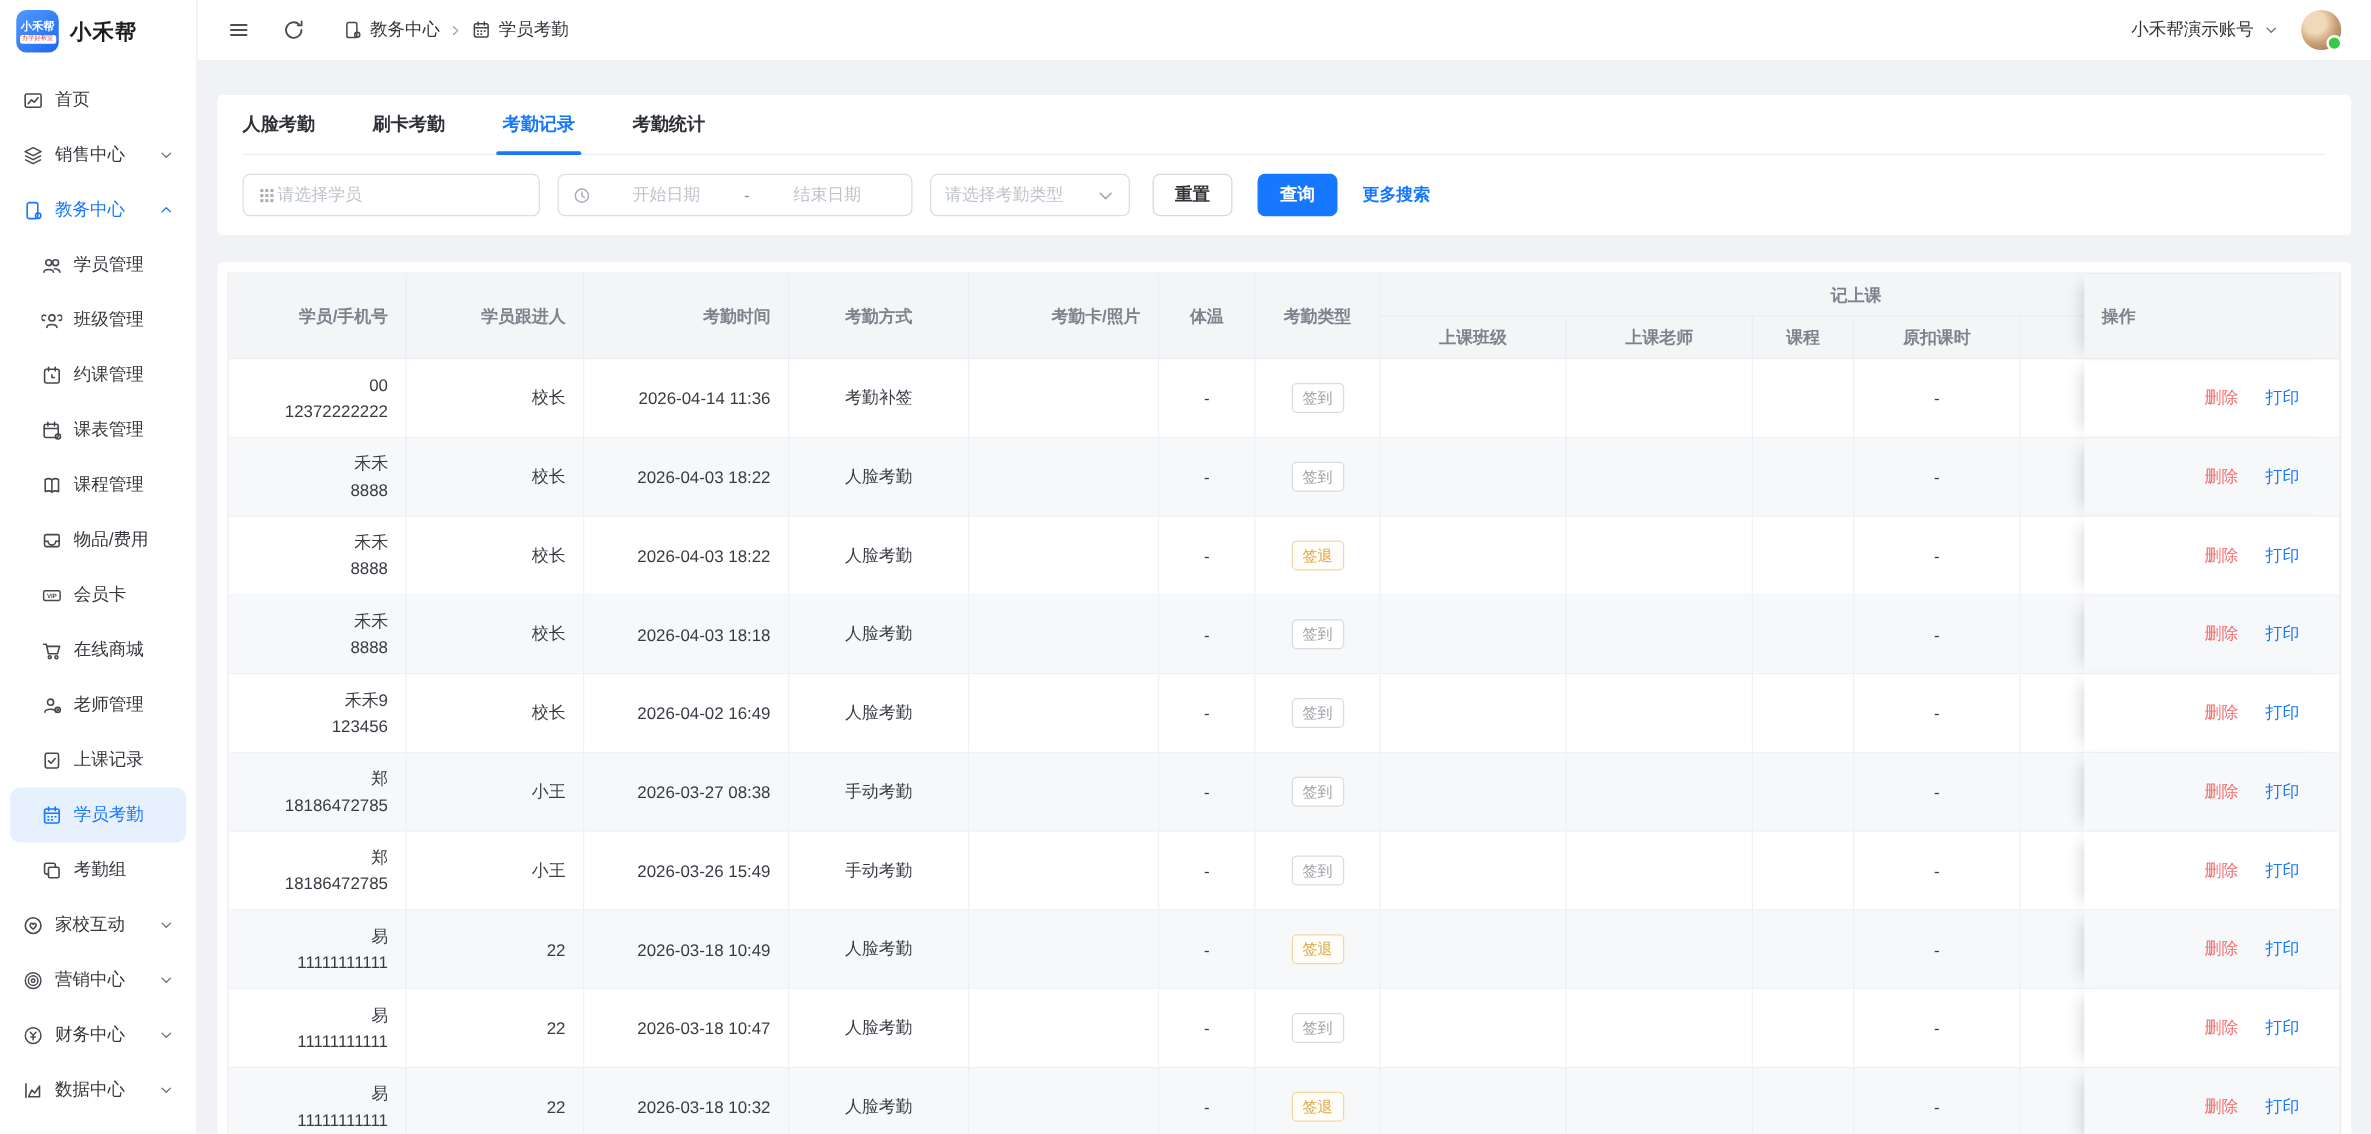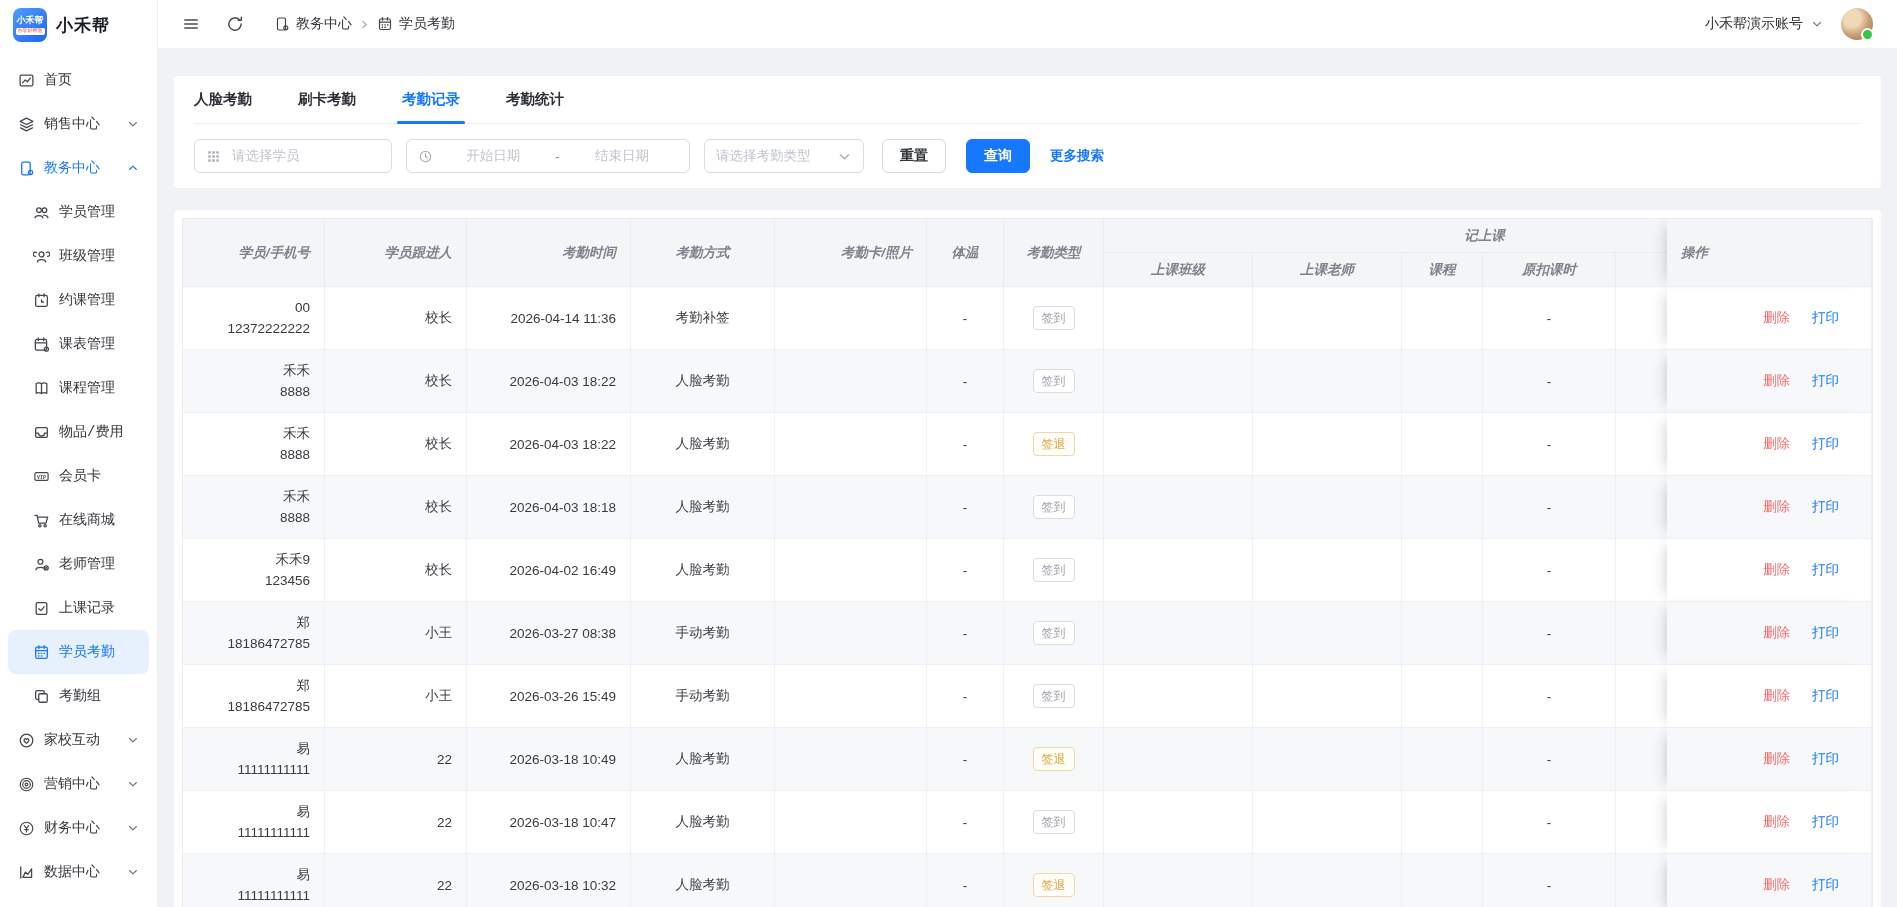--- a/index.html
+++ b/index.html
@@ -6,21 +6,21 @@
   html,body { width:1897px; height:907px; overflow:hidden; }
   body {
     font-family:"Liberation Sans","DejaVu Sans",sans-serif;
     background:#f0f2f5; color:#34373c; position:relative; font-size:14px;
   }
   svg.ic { display:block; }
 
   
   .sidebar {
     position:absolute; left:0; top:0; width:158px; height:907px;
-    background:#fff; border-right:1px solid #f0f0f0; z-index:20;font-family:Liberation Mono, monospace;
+    background:#fff; border-right:1px solid #f0f0f0; z-index:20;
   }
   .logo-row { height:50px; display:flex; align-items:center; gap:9px; padding:0 13px; }
   .logo-sq {
     width:34px; height:34px; border-radius:8px; flex:0 0 auto;
     background:linear-gradient(140deg,#4f9bff,#1f66f0);
     display:flex; flex-direction:column; align-items:center; justify-content:center;
   }
   .logo-sq .lt { color:#fff; font-size:9px; font-weight:bold; line-height:10px; }
   .logo-sq .lb { background:#fff; color:#e23a3a; font-size:5px; line-height:7px; padding:0 2px; border-radius:2px; margin-top:2px; }
   .brand-name { font-size:17px; font-weight:bold; color:#1a1d21; letter-spacing:1px; }
@@ -66,40 +66,40 @@
   .card { background:#fff; border-radius:4px; }
   .card-filters { padding:0 20px; }
   .tab-bar { height:48px; display:flex; gap:46px; align-items:stretch; border-bottom:1px solid #ebedf0; }
   .tab { display:flex; align-items:center; font-size:14.5px; font-weight:600; color:#2d3036; position:relative; cursor:pointer; }
   .tab.active { color:#1677ff; }
   .tab.active::after { content:""; position:absolute; left:-5px; right:-5px; bottom:-1px; height:3px; border-radius:2px; background:#1677ff; }
   .filter-bar { height:64px; display:flex; align-items:center; gap:14px; }
   .fld { height:34px; border:1px solid #d9dde2; border-radius:6px; background:#fff; display:flex; align-items:center; padding:0 11px; font-size:13.5px; cursor:pointer; }
   .fld .ic { width:15px; height:15px; color:#a8acb4; flex:0 0 auto; }
   .ph { color:#bfc4cc; }
-  .fld-student { width:198px; gap:11px; }
+  .fld-student { width:238px; gap:1px; }
   .fld-date { width:284px; gap:4px; }
   .fld-date .seg { flex:1; text-align:center; }
   .fld-date .dash { color:#8b9097; padding:0 2px; }
   .fld-type { width:160px; }
   .fld-type .chev { margin-left:auto; }
   .btn { height:34px; padding:0 17px; border-radius:6px; font-size:14px; font-weight:600; display:flex; align-items:center; cursor:pointer; }
   .btn-reset { border:1px solid #d5d8dd; background:#fff; color:#2f3338; margin-left:4px; }
   .btn-primary { background:#1677ff; color:#ffffff; border:1px solid #1677ff; margin-left:6px; }
   .more-link { color:#1677ff; font-size:13.5px; font-weight:600; margin-left:6px; cursor:pointer; }
 
   
   .card-table { margin-top:22px; padding:8px; }
   .table-wrap { position:relative; overflow-x:auto; overflow-y:hidden; border:1px solid #e9ecf0;
                 scrollbar-width:none; }
   .table-wrap::-webkit-scrollbar { display:none; }
   table.grid { border-collapse:separate; border-spacing:0; table-layout:fixed; width:1888px; font-size:13.5px; }
   .grid th {
     background:#f4f5f7; color:#7d838c; font-weight:600; height:34px; padding:0 14px;
-    border-right:1px solid #e9ecf0; border-bottom:1px solid #e9ecf0; white-space:nowrap;font-style:italic;
+    border-right:1px solid #e9ecf0; border-bottom:1px solid #e9ecf0; white-space:nowrap;
   }
   .grid td {
     height:63px; padding:0 14px; border-right:1px solid #eef1f5; border-bottom:1px solid #eef1f5;
     color:#383c42; background:transparent; white-space:nowrap; overflow:hidden;
   }
   .grid tbody tr { background:#fff; }
   .grid tbody tr:nth-child(even) { background:#f7f8fa; }
   .al { text-align:right; } .ac { text-align:center; }
   .cell-2line div { line-height:21px; }
   .tag { display:inline-block; min-width:30px; padding:5px 8px; font-size:12px; line-height:1; border-radius:4px; }

